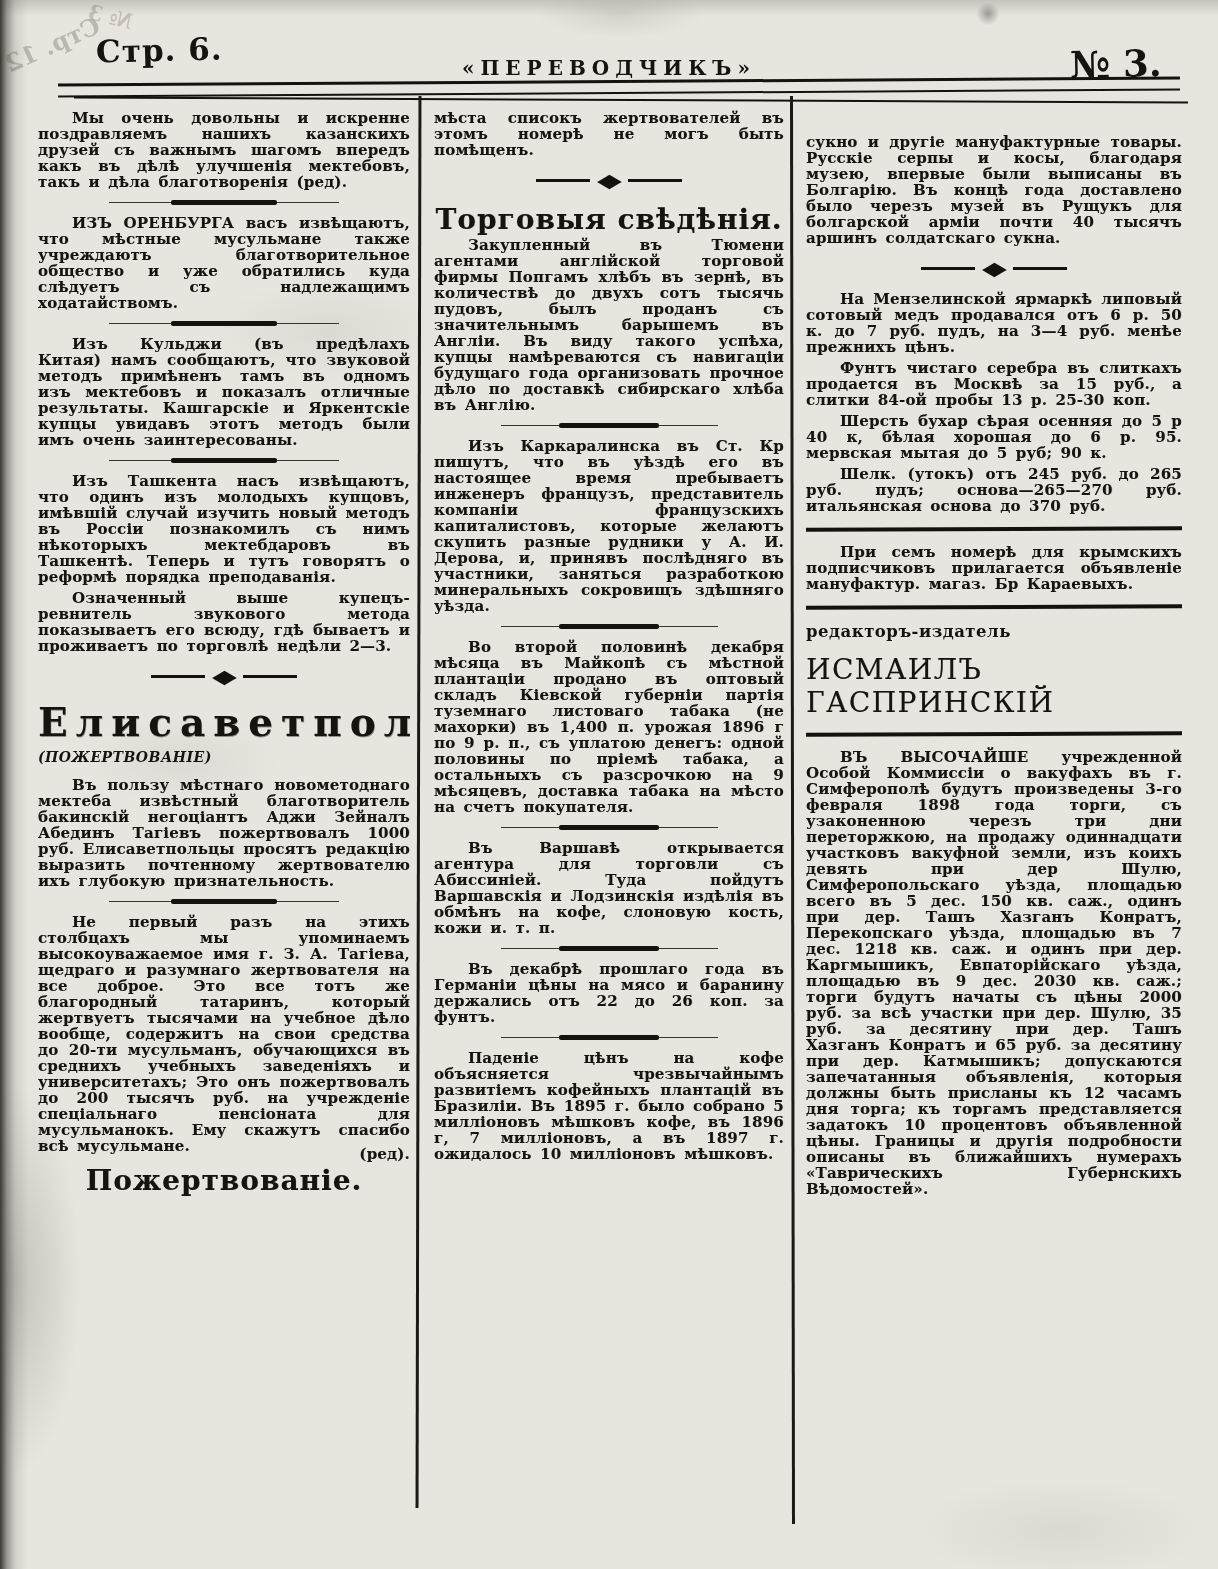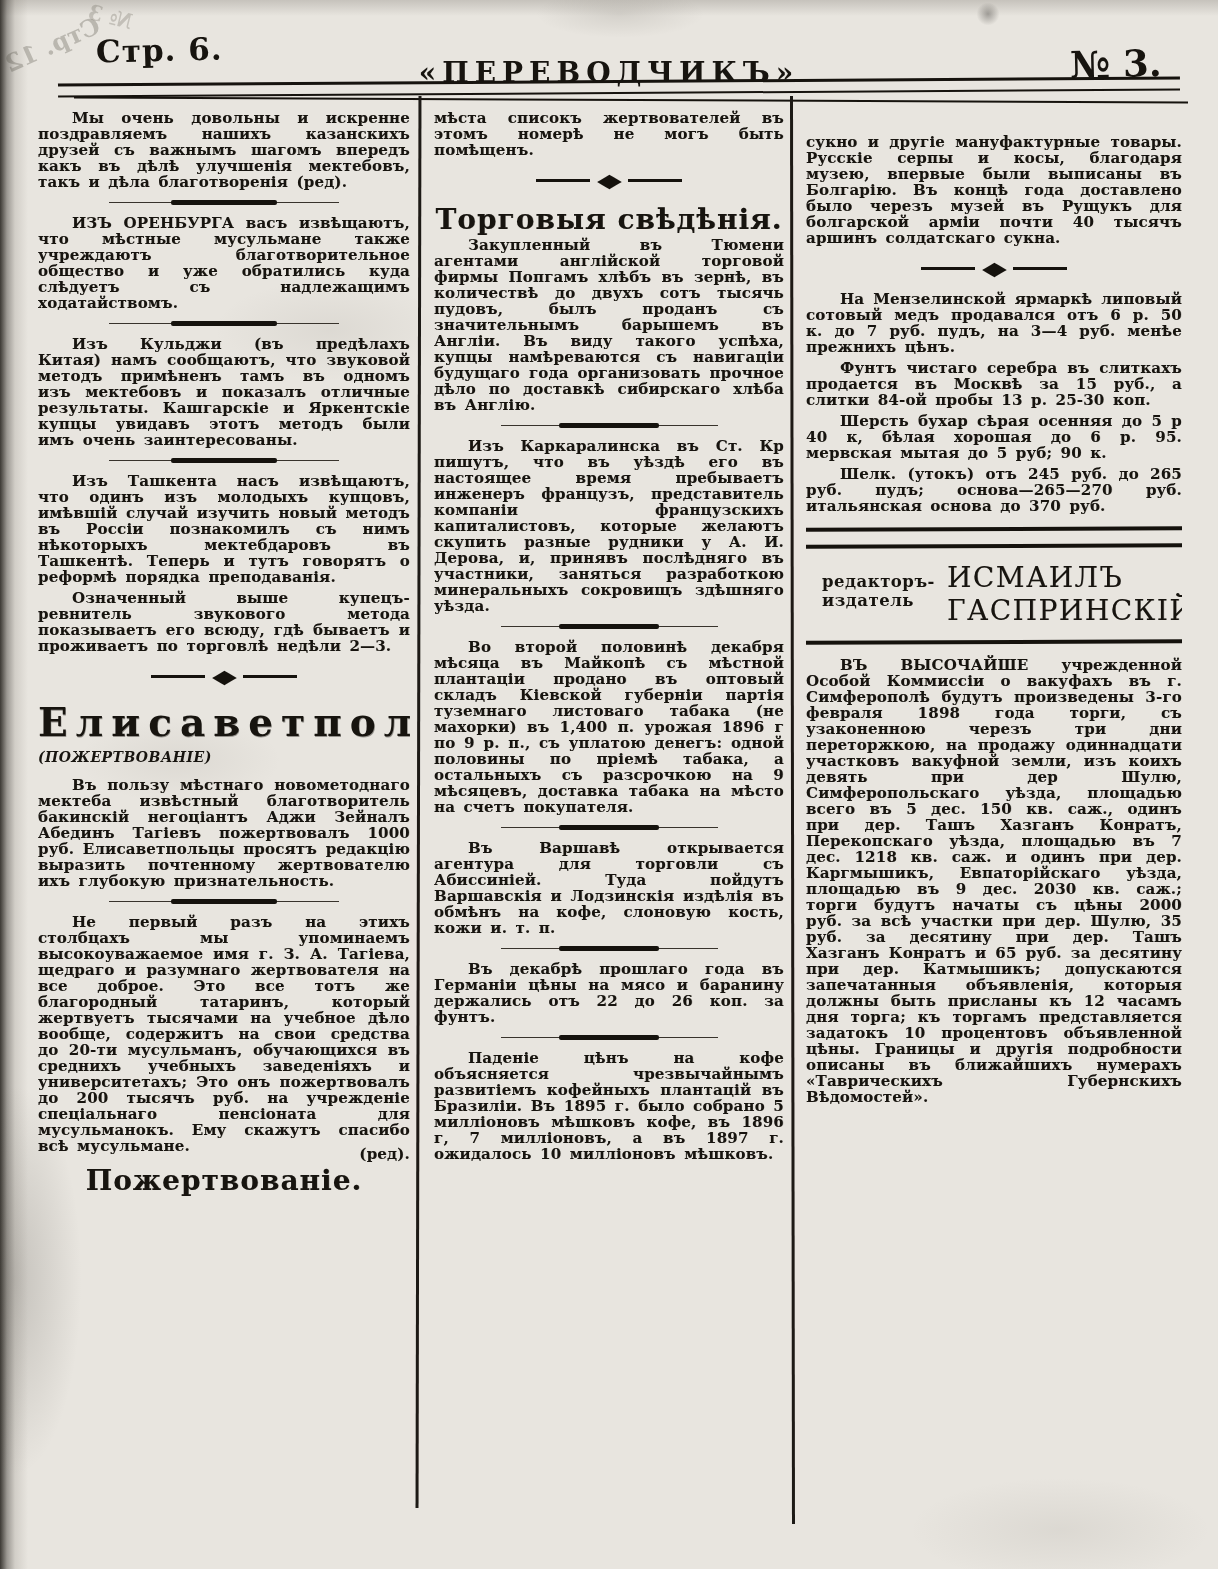--- a/index.html
+++ b/index.html
@@ -15,21 +15,21 @@
       radial-gradient(ellipse 120px 34px at 620px 14px, rgba(90,86,78,0.14), transparent 70%),
       radial-gradient(ellipse 160px 70px at 330px 330px, rgba(120,114,104,0.10), transparent 72%),
       radial-gradient(ellipse 140px 60px at 180px 760px, rgba(120,114,104,0.10), transparent 72%),
       radial-gradient(ellipse 90px 260px at 14px 1280px, rgba(70,66,60,0.22), transparent 75%),
       radial-gradient(ellipse 200px 70px at 1060px 1530px, rgba(110,105,96,0.10), transparent 75%),
       linear-gradient(90deg, #3c3934 0px, rgba(80,76,70,0.5) 7px, rgba(130,125,116,0.22) 15px, rgba(0,0,0,0) 28px),
       linear-gradient(180deg, rgba(110,105,97,0.28) 0px, rgba(0,0,0,0) 16px);
   }
   
   .page-label{position:absolute;left:96px;top:32px;font-size:31px;font-weight:700;transform:rotate(-1.4deg);letter-spacing:1px;}
-  .masthead{position:absolute;left:0;right:0;top:56px;text-align:center;font-size:28px;font-weight:700;letter-spacing:6px;}
+  .masthead{position:absolute;left:0;right:0;top:56px;text-align:center;font-size:20px;font-weight:700;letter-spacing:6px;}
   .issue-label{position:absolute;right:56px;top:42px;font-size:37px;font-weight:700;transform:rotate(-1.2deg);}
   .head-rule{position:absolute;}
   .hr-a{left:58px;right:38px;top:80px;height:9px;border-top:3px solid #16130e;border-bottom:2.5px solid #16130e;transform:rotate(-0.35deg);}
   .hr-b{left:74px;right:30px;top:99px;height:0;border-bottom:2.5px solid #16130e;transform:rotate(0.25deg);}
   
   .ghost{position:absolute;font-weight:700;pointer-events:none;}
   .ghost-1{left:2px;top:30px;font-size:24px;color:rgba(80,75,66,0.30);transform:scaleX(-1) rotate(24deg);}
   .ghost-2{left:88px;top:4px;font-size:21px;color:rgba(90,84,74,0.26);transform:scaleX(-1) rotate(-14deg);}
   
   .vrule{position:absolute;width:2.5px;background:#1d1a16;}
@@ -46,21 +46,21 @@
   .sec-h{font-size:28px;font-weight:700;text-align:center;margin:10px 0 1px;letter-spacing:1px;text-shadow:0.4px 0.4px 0 rgba(25,22,18,0.35);}
   .fancy-h{font-size:39px;font-weight:700;text-align:center;letter-spacing:8px;margin:12px 0 4px;text-shadow:0.6px 0.6px 0 rgba(25,22,18,0.4);}
   .sub-h{font-size:14px;font-weight:700;text-align:left;letter-spacing:0.5px;margin:0 0 12px;font-style:italic;}
   .rule{position:relative;height:6px;margin:9px auto 10px;width:62%;}
   .rule::before{content:"";position:absolute;left:0;right:0;top:2.5px;height:1.5px;background:#38332c;}
   .rule::after{content:"";position:absolute;left:27%;right:27%;top:1px;height:4.5px;background:#15120d;border-radius:2px;}
   .diamond{display:flex;align-items:center;justify-content:center;gap:12px;margin:13px auto 13px;}
   .dd-line{width:54px;height:2.5px;background:#15120d;}
   .dd-gem{font-size:19px;line-height:1;transform:scaleX(1.7);color:#15120d;}
   .hrule{height:4px;background:#15120d;margin:13px -4px 13px 0;transform:rotate(-0.2deg);}
-  .editor{display:flex;align-items:baseline;gap:12px;margin:8px 16px 10px;}
+  .editor{display:flex;align-items:baseline;gap:12px;margin:8px 0 10px;flex-direction:column;}
   .ed-label{font-size:16.5px;font-weight:700;letter-spacing:0.5px;}
   .ed-name{font-size:28px;font-weight:400;letter-spacing:1.5px;text-shadow:0.4px 0.4px 0 rgba(25,22,18,0.4);}
 </style>
 </head>
 <body>
 
 <div class="page">
   <div class="ghost ghost-1">Стр. 12</div>
   <div class="ghost ghost-2">№ 3</div>
 
@@ -120,20 +120,21 @@
       <div class="diamond">
         <span class="dd-line"></span>
         <span class="dd-gem">◆</span>
         <span class="dd-line"></span>
       </div>
       <p class="para"><span>На Мензелинской ярмаркѣ липовый сотовый медъ продавался отъ 6 р. 50 к. до 7 руб. пудъ, на 3—4 руб. менѣе прежнихъ цѣнъ.</span></p>
       <p class="para"><span>Фунтъ чистаго серебра въ слиткахъ продается въ Москвѣ за 15 руб., а слитки 84-ой пробы 13 р. 25-30 коп.</span></p>
       <p class="para"><span>Шерсть бухар сѣрая осенняя до 5 р 40 к, бѣлая хорошая до 6 р. 95. мервская мытая до 5 руб; 90 к.</span></p>
       <p class="para"><span>Шелк. (утокъ) отъ 245 руб. до 265 руб. пудъ; основа—265—270 руб. итальянская основа до 370 руб.</span></p>
       <div class="hrule"></div>
+      <p class="para"><span>При семъ номерѣ для крымскихъ подписчиковъ прилагается объявленіе мануфактур. магаз. Бр Караевыхъ.</span></p>
       <div class="hrule"></div>
       <div class="editor">
         <span class="ed-label">редакторъ-издатель</span>
         <span class="ed-name">ИСМАИЛЪ ГАСПРИНСКІЙ</span>
       </div>
       <div class="hrule"></div>
       <p class="para"><span>ВЪ ВЫСОЧАЙШЕ учрежденной Особой Коммиссіи о вакуфахъ въ г. Симферополѣ будутъ произведены 3-го февраля 1898 года торги, съ узаконенною черезъ три дни переторжкою, на продажу одиннадцати участковъ вакуфной земли, изъ коихъ девять при дер Шулю, Симферопольскаго уѣзда, площадью всего въ 5 дес. 150 кв. саж., одинъ при дер. Ташъ Хазганъ Конратъ, Перекопскаго уѣзда, площадью въ 7 дес. 1218 кв. саж. и одинъ при дер. Каргмышикъ, Евпаторійскаго уѣзда, площадью въ 9 дес. 2030 кв. саж.; торги будутъ начаты съ цѣны 2000 руб. за всѣ участки при дер. Шулю, 35 руб. за десятину при дер. Ташъ Хазганъ Конратъ и 65 руб. за десятину при дер. Катмышикъ; допускаются запечатанныя объявленія, которыя должны быть присланы къ 12 часамъ дня торга; къ торгамъ представляется задатокъ 10 процентовъ объявленной цѣны. Границы и другія подробности описаны въ ближайшихъ нумерахъ «Таврическихъ Губернскихъ Вѣдомостей».</span></p>
     </div>
 </div>
 

